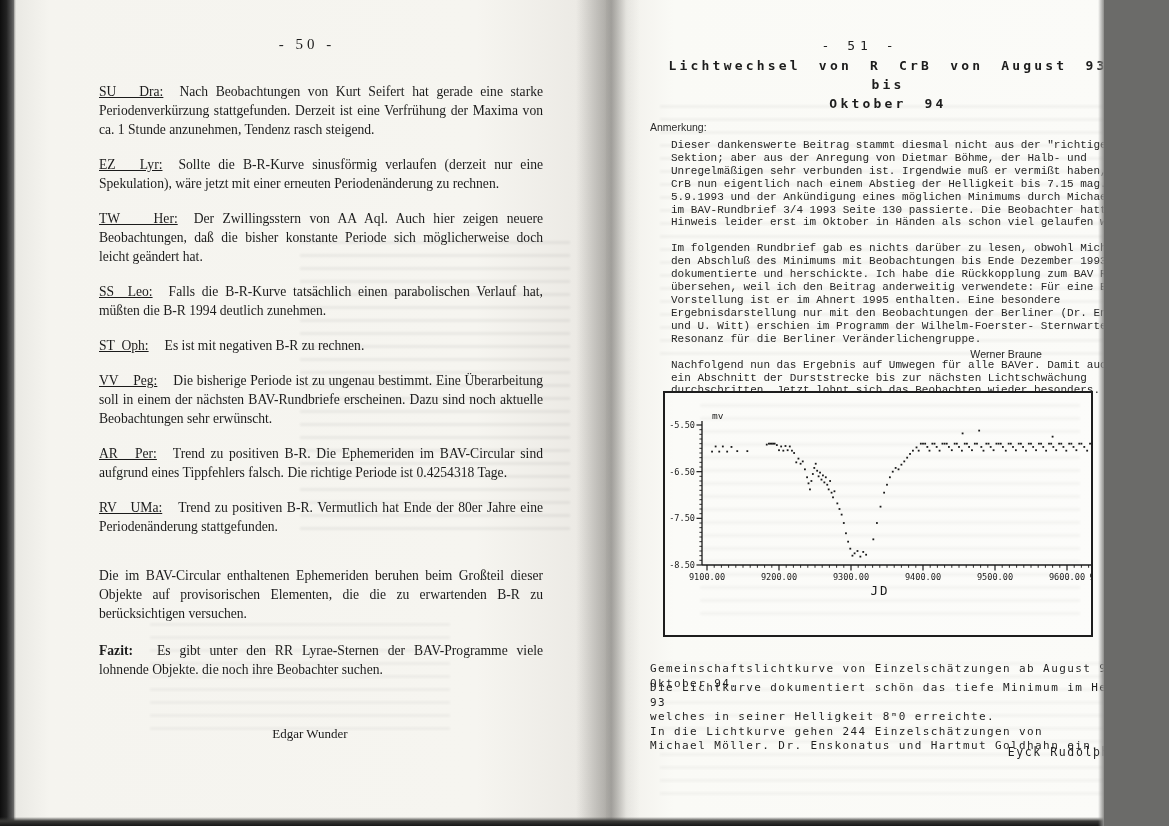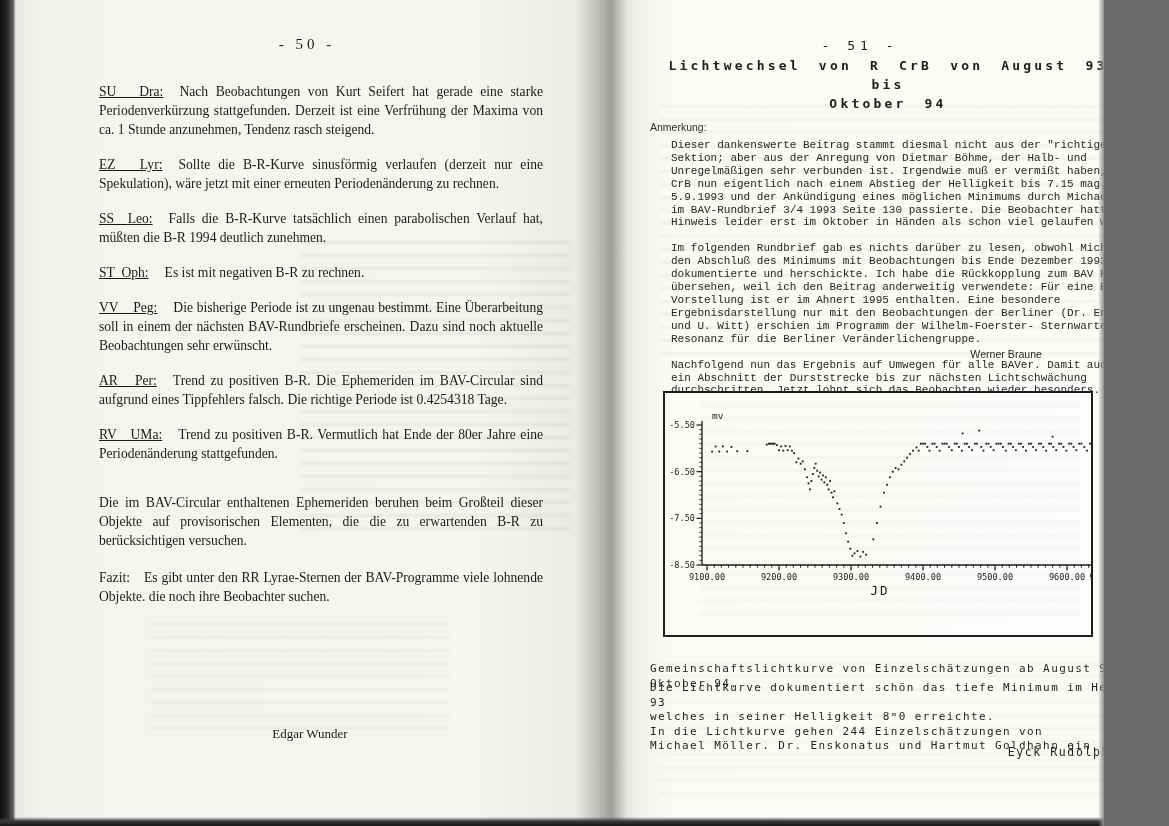--- a/index.html
+++ b/index.html
@@ -23,21 +23,21 @@
          background:repeating-linear-gradient(0deg,rgba(0,0,0,0) 0px,rgba(0,0,0,0) 10px,rgba(40,40,40,.8) 10px,rgba(40,40,40,.8) 13px);}
 
   
   #left-pagenum{position:absolute;left:97px;top:36px;width:420px;text-align:center;
                 font-size:15px;letter-spacing:4px;color:#1d1d1d;}
   #left-col{position:absolute;left:99px;top:82px;width:460px;color:#1b1b1b;
             font-size:13.6px;line-height:19px;text-align:justify;}
   #left-col p{margin:0 16px 16px 0;}
   .star{text-decoration:underline;white-space:pre;padding-right:16px;}
   #closing-par{margin-top:30px !important;}
-  .fazit-label{white-space:pre;padding-right:14px;}
+  .fazit-label{white-space:pre;padding-right:24px;font-weight:bold;}
   #fazit-par{margin-top:18px !important;}
   #left-signature{position:absolute;left:99px;top:726px;width:460px;text-align:center;
                   padding-right:38px;box-sizing:border-box;font-size:13px;color:#1b1b1b;}
   #right-pagenum{position:absolute;left:640px;top:38px;width:440px;text-align:center;
                  font-family:"DejaVu Sans Mono",monospace;font-size:13px;letter-spacing:5px;color:#222;}
   #article-title{position:absolute;left:648px;top:56px;width:480px;text-align:center;
                  font-family:"DejaVu Sans Mono",monospace;font-weight:bold;color:#1d1d1d;
                  font-size:13px;line-height:19px;letter-spacing:3.2px;word-spacing:7px;}
   #note-label{position:absolute;left:650px;top:121px;font-family:"Liberation Sans",sans-serif;
               font-size:10.5px;color:#2a2a2a;}
@@ -77,20 +77,21 @@
   <div class="ghost" style="left:660px;top:95px;width:480px;height:270px;opacity:.05;"></div>
   <div class="ghost" style="left:700px;top:400px;width:380px;height:225px;opacity:.055;"></div>
   <div class="ghost" style="left:660px;top:655px;width:480px;height:150px;opacity:.045;"></div>
 
   <div id="left-pagenum">-  50  -</div>
 
   <div id="left-col">
 
   <p><span class="star">SU   Dra:</span><span>Nach Beobachtungen von Kurt Seifert hat gerade eine starke Periodenverkürzung stattgefunden. Derzeit ist eine Verfrühung der Maxima von ca. 1 Stunde anzunehmen, Tendenz rasch steigend.</span></p>
       <p><span class="star">EZ   Lyr:</span><span>Sollte die B-R-Kurve sinusförmig verlaufen (derzeit nur eine Spekulation), wäre jetzt mit einer erneuten Periodenänderung zu rechnen.</span></p>
+      <p><span class="star">TW    Her:</span><span>Der Zwillingsstern von AA Aql. Auch hier zeigen neuere Beobachtungen, daß die bisher konstante Periode sich möglicherweise doch leicht geändert hat.</span></p>
       <p><span class="star">SS  Leo:</span><span>Falls die B-R-Kurve tatsächlich einen parabolischen Verlauf hat, müßten die B-R 1994 deutlich zunehmen.</span></p>
       <p><span class="star">ST  Oph:</span><span>Es ist mit negativen B-R zu rechnen.</span></p>
       <p><span class="star">VV    Peg:</span><span>Die bisherige Periode ist zu ungenau bestimmt. Eine Überarbeitung soll in einem der nächsten BAV-Rundbriefe erscheinen. Dazu sind noch aktuelle Beobachtungen sehr erwünscht.</span></p>
       <p><span class="star">AR   Per:</span><span>Trend zu positiven B-R.  Die Ephemeriden im BAV-Circular sind aufgrund eines Tippfehlers falsch. Die richtige Periode ist  0.4254318 Tage.</span></p>
       <p><span class="star">RV   UMa:</span><span>Trend zu positiven B-R. Vermutlich hat Ende der 80er Jahre eine Periodenänderung stattgefunden.</span></p>
       <p id="closing-par">Die im BAV-Circular enthaltenen Ephemeriden beruhen beim Großteil dieser Objekte auf provisorischen Elementen, die die zu erwartenden B-R zu berücksichtigen versuchen.</p>
       <p id="fazit-par"><span class="fazit-label">Fazit:</span><span>Es gibt unter den RR Lyrae-Sternen der BAV-Programme viele lohnende Objekte. die noch ihre Beobachter suchen.</span></p>
     </div>
 
   <div id="left-signature">Edgar Wunder</div>

